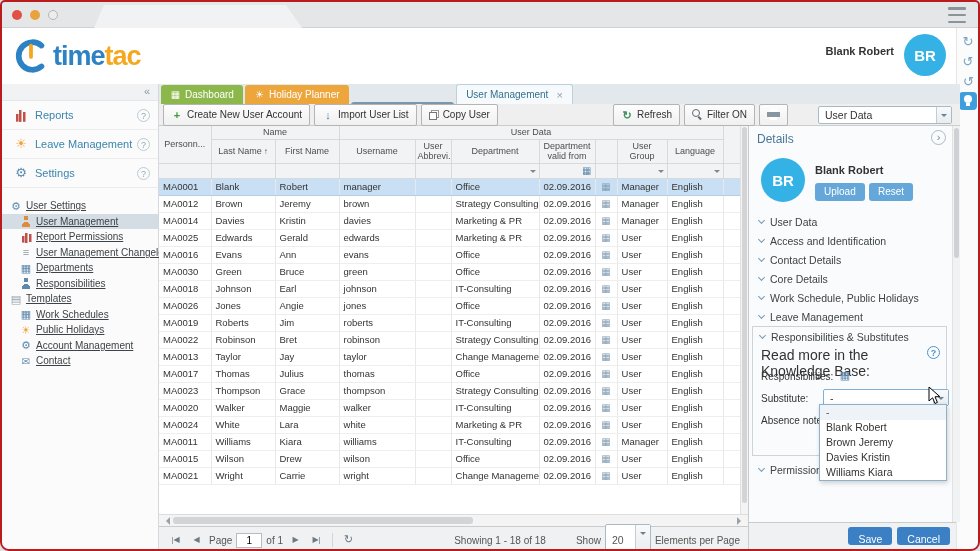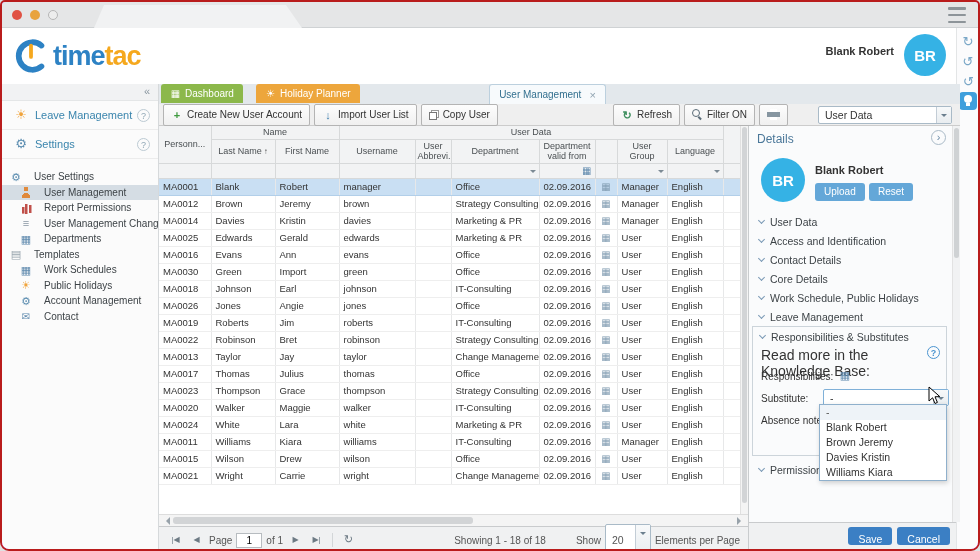--- a/index.html
+++ b/index.html
@@ -51,42 +51,42 @@
   .sb-main-item{display:flex;align-items:center;height:29px;padding:0 8px 0 12px;border-bottom:1px solid #ececec;cursor:pointer;}
   .sb-main-item .ticon{width:14px;height:14px;line-height:14px;font-size:13px;}
   .sb-main-label{flex:1;margin-left:7px;font-size:11px;color:#3a85ad;}
   .help-circle{width:13px;height:13px;border:1px solid #bccad3;border-radius:50%;color:#8fa6b4;
      font-size:9px;line-height:12px;text-align:center;cursor:pointer;flex:none;}
   .help-circle::before{content:"?";}
   #sidebar-tree{margin-top:10px;}
   .tree-item{display:flex;align-items:center;height:15.5px;font-size:10px;color:#3d4347;cursor:pointer;padding-left:8px;white-space:nowrap;}
   .tree-item.lvl1{padding-left:18px;}
   .tree-item.selected{background:#d5dde4;}
-  .tree-label{margin-left:12px;}
+  .tree-label{margin-left:4px;text-decoration:underline;}
 
   
   .ticon{display:inline-block;width:12px;height:12px;line-height:12px;text-align:center;font-size:11px;flex:none;}
   .sun-icon::before{content:"☀";color:#f0a43c;}
   .gear-icon::before{content:"⚙";color:#5b8db0;}
   .list-icon::before{content:"≡";color:#8a97a3;font-weight:bold;}
   .grid-icon::before{content:"▦";color:#5e89ad;}
   .calendar-icon::before{content:"▦";color:#5e89ad;}
   .folder-icon::before{content:"▤";color:#97a4ad;}
   .mail-icon::before{content:"✉";color:#5e89ad;font-size:10px;}
   .dashboard-icon::before{content:"▦";color:#fff;}
   .chart-icon{background-image:linear-gradient(#c0504a,#c0504a),linear-gradient(#c0504a,#c0504a),linear-gradient(#c0504a,#c0504a);
      background-size:2.5px 55%,2.5px 85%,2.5px 70%;background-position:1.5px 100%,5px 100%,8.5px 100%;background-repeat:no-repeat;}
   .people-icon,.person-icon{--c:#5e89ad;background:
      radial-gradient(circle 2.5px at 50% 25%,var(--c) 98%,transparent 100%),
      radial-gradient(circle 4.4px at 50% 96%,var(--c) 98%,transparent 100%);}
   .people-icon{--c:#e08a3c;}
 
   
   #tabsbar{position:absolute;left:157px;top:82px;width:801px;height:20px;background:#e3e8ec;
-     display:flex;align-items:flex-start;padding-left:2px;gap:13px;}
+     display:flex;align-items:center;padding-left:2px;gap:2px;}
   .tab{height:19px;display:flex;align-items:center;gap:4px;padding:0 9px;font-size:10px;color:#fff;
      border-radius:3px 3px 0 0;cursor:pointer;white-space:nowrap;}
   .tab .ticon{width:11px;height:11px;line-height:11px;font-size:10px;}
   .tab .sun-icon::before{color:#fff;}
   .tab .person-icon{--c:#fff;}
   .tab-green{background:var(--tab-green,#8cb84b);}
   .tab-orange{background:var(--tab-orange,#eda63c);}
   .tab-slate{background:var(--tab-slate,#7b96aa);margin-top:35px;}
   .tab-active{background:#f7fafc;color:#33708f;border:1px solid #bcd0de;border-bottom:none;height:20px;}
   .tab-close{margin-left:4px;color:#8fa3b0;font-size:11px;cursor:pointer;}
@@ -238,20 +238,25 @@
     <span class="strip-icon" id="strip-refresh"></span>
     <span class="strip-icon" id="strip-undo"></span>
     <span class="strip-icon" id="strip-redo"></span>
     <span id="strip-bulb"></span>
   </div>
 
   <div id="sidebar">
     <div id="sidebar-collapse"></div>
     <div id="sidebar-main">
         <div class="sb-main-item">
+          <span class="ticon chart-icon"></span>
+          <span class="sb-main-label">Reports</span>
+          <span class="help-circle"></span>
+        </div>
+        <div class="sb-main-item">
           <span class="ticon sun-icon"></span>
           <span class="sb-main-label">Leave Management</span>
           <span class="help-circle"></span>
         </div>
         <div class="sb-main-item">
           <span class="ticon gear-icon"></span>
           <span class="sb-main-label">Settings</span>
           <span class="help-circle"></span>
         </div>
       </div>
@@ -268,20 +273,24 @@
           <span class="ticon chart-icon"></span>
           <span class="tree-label">Report Permissions</span>
         </div>
         <div class="tree-item lvl1">
           <span class="ticon list-icon"></span>
           <span class="tree-label">User Management Changelog</span>
         </div>
         <div class="tree-item lvl1">
           <span class="ticon grid-icon"></span>
           <span class="tree-label">Departments</span>
+        </div>
+        <div class="tree-item lvl1">
+          <span class="ticon person-icon"></span>
+          <span class="tree-label">Responsibilities</span>
         </div>
         <div class="tree-item lvl0">
           <span class="ticon folder-icon"></span>
           <span class="tree-label">Templates</span>
         </div>
         <div class="tree-item lvl1">
           <span class="ticon calendar-icon"></span>
           <span class="tree-label">Work Schedules</span>
         </div>
         <div class="tree-item lvl1">
@@ -459,21 +468,21 @@
             <td class="c-dept">Office</td>
             <td class="c-date">02.09.2016</td>
             <td class="c-icon"><span class="ticon row-hist-icon"></span></td>
             <td class="c-group">User</td>
             <td class="c-lang">English</td>
             <td class="filler"></td>
           </tr>
           <tr>
             <td class="c-id">MA0030</td>
             <td class="c-last">Green</td>
-            <td class="c-first">Import</td>
+            <td class="c-first">Bruce</td>
             <td class="c-user">green</td>
             <td class="c-abbr"></td>
             <td class="c-dept">Office</td>
             <td class="c-date">02.09.2016</td>
             <td class="c-icon"><span class="ticon row-hist-icon"></span></td>
             <td class="c-group">User</td>
             <td class="c-lang">English</td>
             <td class="filler"></td>
           </tr>
           <tr>

